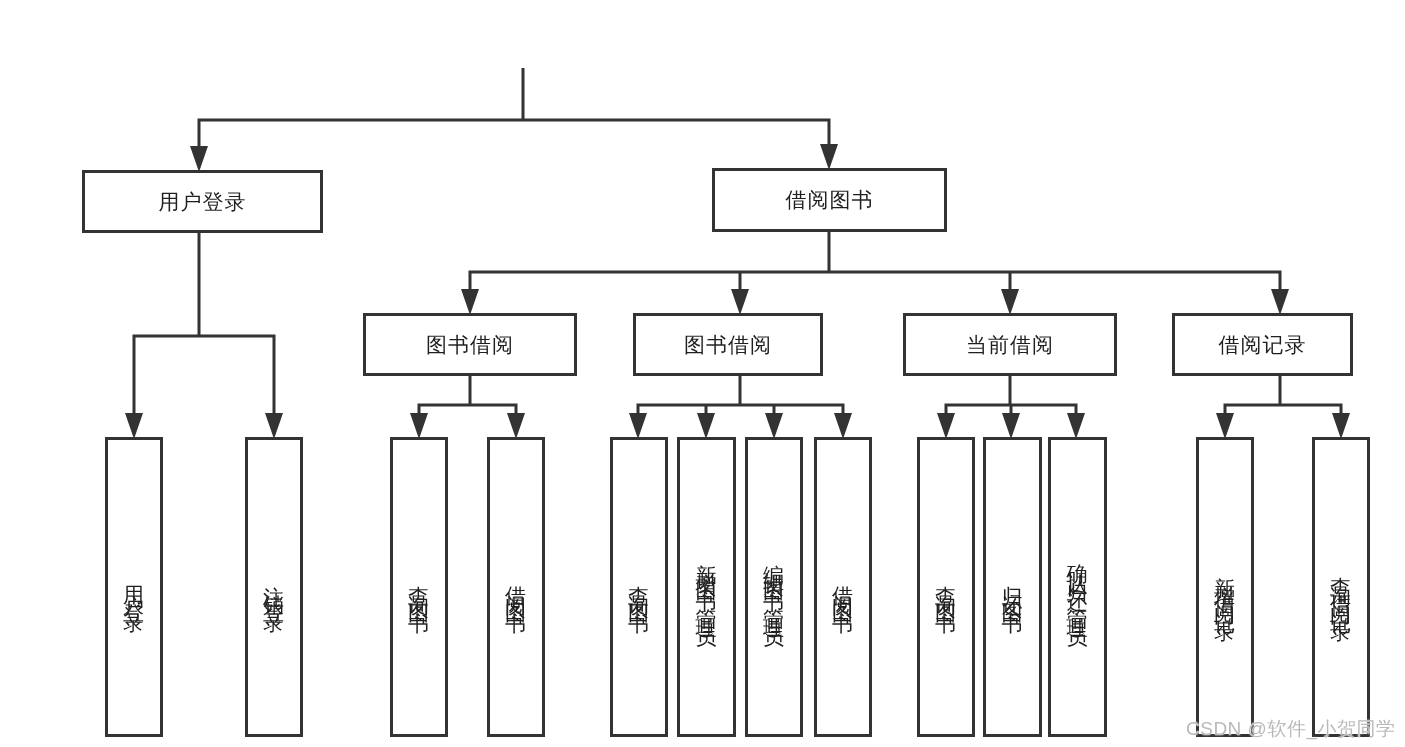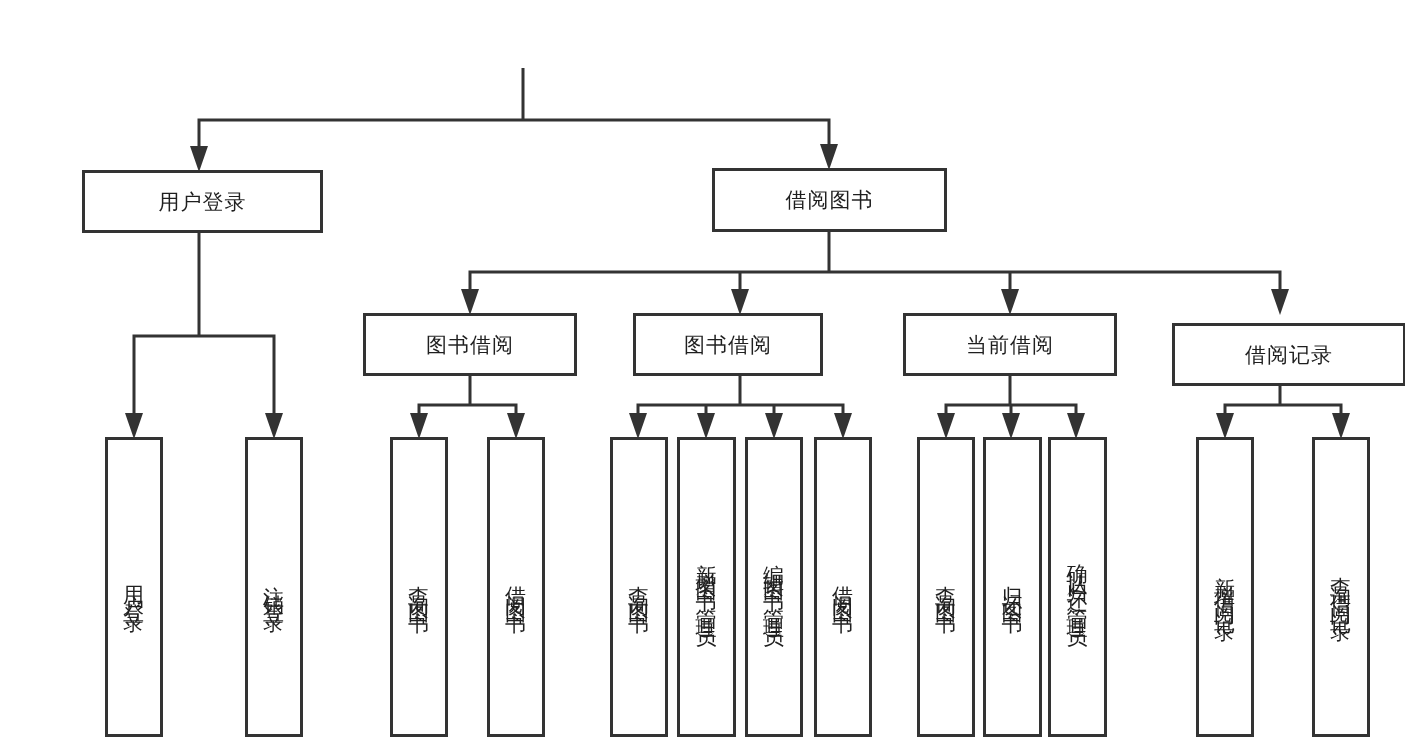--- a/index.html
+++ b/index.html
@@ -81,34 +81,35 @@
     </g>
   </svg>
 
 
   <div class="node" style="left:82px;top:170px;width:241px;height:63px;">用户登录</div>
   <div class="node" style="left:712px;top:168px;width:235px;height:64px;">借阅图书</div>
 
   <div class="node" style="left:363px;top:313px;width:214px;height:63px;">图书借阅</div>
   <div class="node" style="left:633px;top:313px;width:190px;height:63px;">图书借阅</div>
   <div class="node" style="left:903px;top:313px;width:214px;height:63px;">当前借阅</div>
-  <div class="node" style="left:1172px;top:323px;width:234px;height:63px;">借阅记录</div>
+  <div class="node" style="left:1172px;top:313px;width:181px;height:63px;">借阅记录</div>
 
   <div class="leaf" style="left:105px;">用户登录</div>
   <div class="leaf" style="left:245px;">注销登录</div>
 
   <div class="leaf" style="left:390px;">查询图书</div>
   <div class="leaf" style="left:487px;">借阅图书</div>
 
   <div class="leaf" style="left:610px;">查询图书</div>
   <div class="leaf" style="left:677px;width:59px;letter-spacing:9px;">新增图书（管理员）</div>
   <div class="leaf" style="left:745px;">编辑图书（管理员）</div>
   <div class="leaf" style="left:814px;">借阅图书</div>
 
   <div class="leaf" style="left:917px;">查询图书</div>
   <div class="leaf" style="left:983px;width:59px;">归还图书</div>
   <div class="leaf" style="left:1048px;width:59px;">确认归还（管理员）</div>
 
   <div class="leaf" style="left:1196px;">新增借阅记录</div>
   <div class="leaf" style="left:1312px;">查询借阅记录</div>
 
+  <div class="watermark">CSDN @软件_小贺同学</div>
 
 </div>
 
 </body></html>

